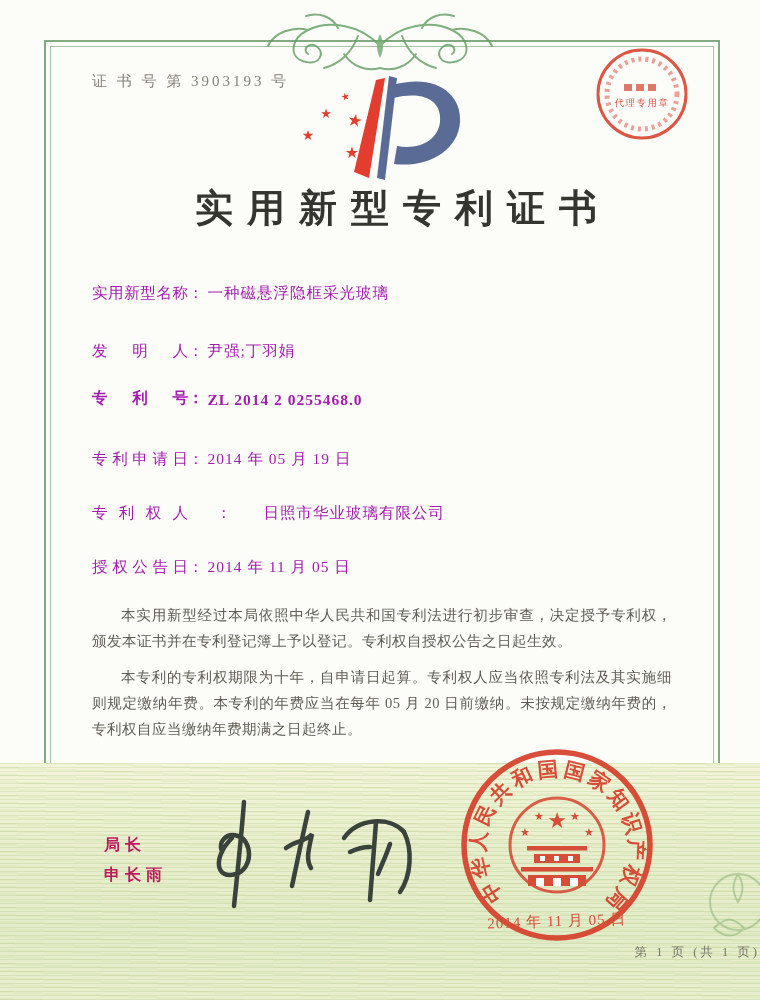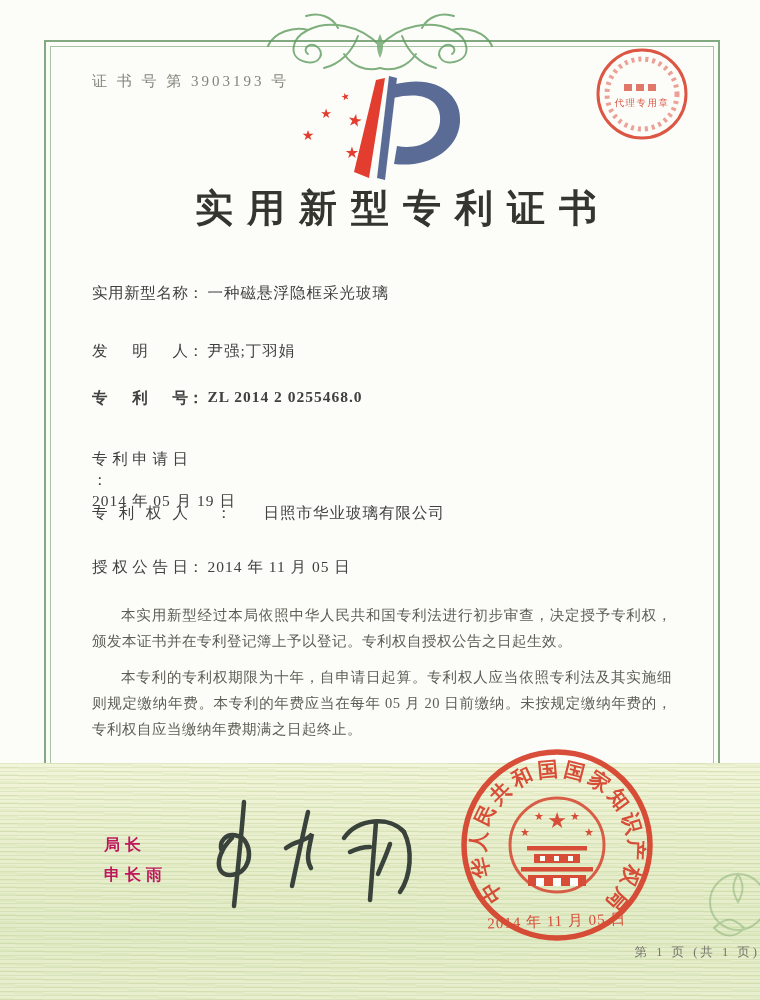--- a/index.html
+++ b/index.html
@@ -31,25 +31,25 @@
   
   .logo{position:absolute;left:290px;top:74px;width:180px;height:106px;z-index:3;}
   
   .title{
     position:absolute;left:16px;top:183px;width:100%;text-align:center;z-index:3;
     font-family:"Liberation Sans","DejaVu Sans",sans-serif;
     font-size:38px;font-weight:bold;color:#35352f;
     letter-spacing:14px;text-indent:14px;
   }
   
-  .field{position:absolute;left:92px;z-index:3;display:flex;font-size:15.5px;color:#404040;}
+  .field{position:absolute;left:92px;z-index:3;display:flex;font-size:15.5px;color:#a21caf;align-items:flex-end;}
   .field .lab{display:inline-block;width:96px;text-align:justify;text-align-last:justify;}
   .field .colon{margin-right:4px;}
   .field .val{letter-spacing:1px;white-space:nowrap;}
-  .f0{top:283px;} .f1{top:341px;} .f2{top:388px;font-weight:bold;} .f3{top:449px;flex-direction:column;} .f4{top:503px;gap:28px;} .f5{top:557px;}
+  .f0{top:283px;} .f1{top:341px;} .f2{top:388px;font-weight:bold;} .f3{top:449px;} .f4{top:503px;gap:28px;} .f5{top:557px;}
   
   .body-text{
     position:absolute;left:82px;top:592px;width:600px;z-index:3;
     font-size:14.5px;line-height:26px;color:#5d5d55;letter-spacing:.5px;
     text-align:justify;
   }
   .body-text p{margin:10px;text-indent:2em;}
   
   .band{
     position:absolute;left:0;top:763px;width:760px;height:237px;z-index:2;

